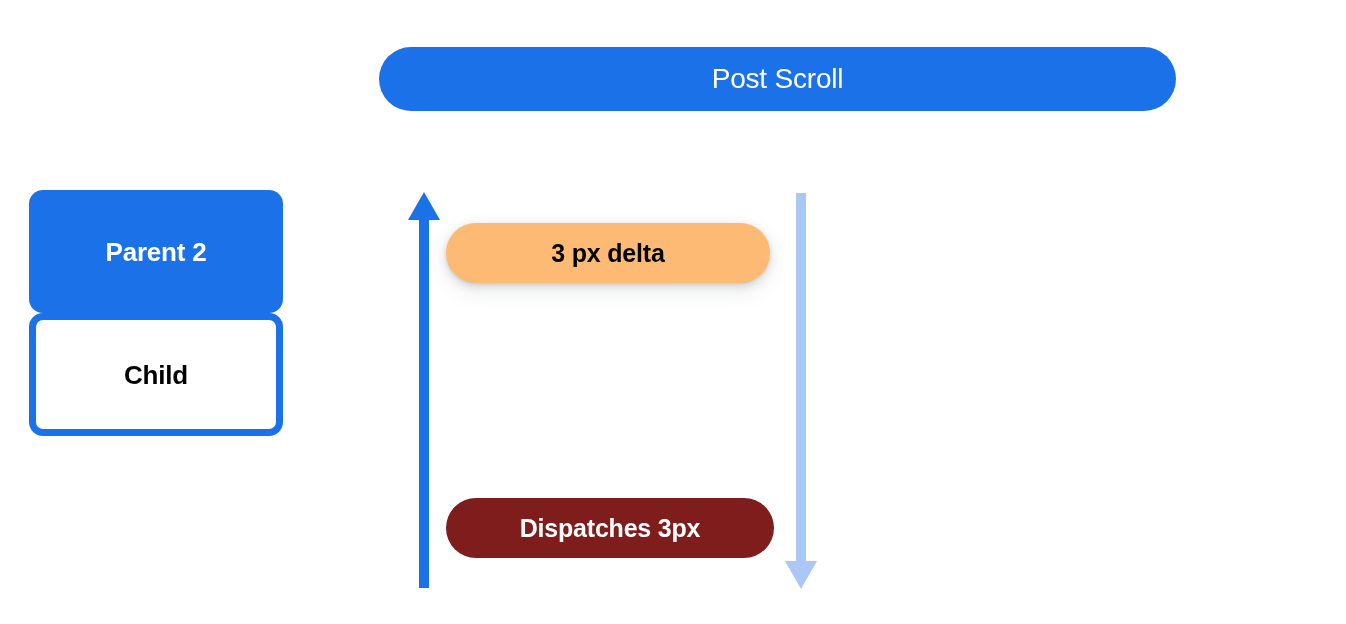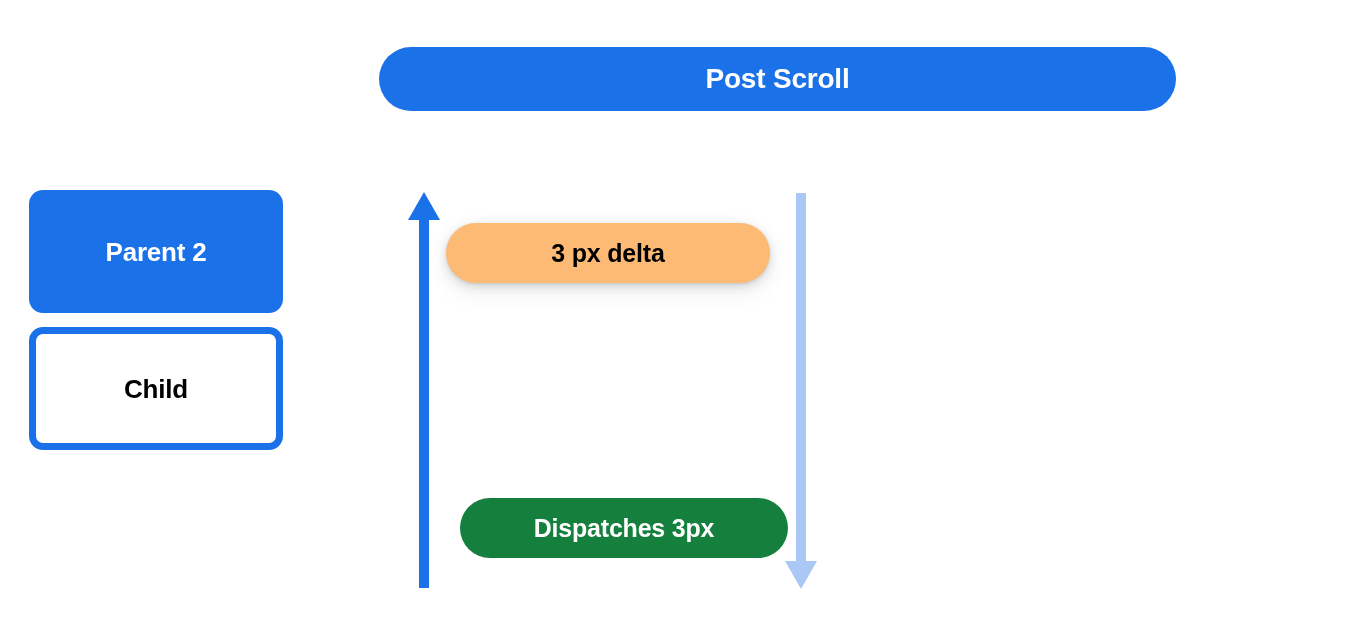--- a/index.html
+++ b/index.html
@@ -29,40 +29,39 @@
     height: 64px;
     background: #1b72e8;
     border-radius: 32px;
     display: flex;
     align-items: center;
     justify-content: center;
   }
   .header-bar-label {
     color: #ffffff;
     font-size: 28px;
-    font-weight: bold;
+    font-weight: normal;
     letter-spacing: -0.2px;
     line-height: 1;
   }
 
   
   .node-stack {
     position: absolute;
     left: 29px;
     top: 190px;
     width: 254px;
   }
   .node-box {
     width: 254px;
     height: 123px;
     border-radius: 14px;
     display: flex;
     align-items: center;
     justify-content: center;
-    margin-bottom: 14px;
   }
   .node-box:last-child { margin-bottom: 0; align-items: center; }
 
   .node-box.filled {
     background: #1b72e8;
   }
   .node-box.filled .node-label {
     color: #ffffff;
   }
 
@@ -122,25 +121,25 @@
     width: 324px;
     height: 60px;
     background: #fdba74;
     box-shadow: 0 3px 10px rgba(60,64,67,0.16),
                 0 1px 3px rgba(60,64,67,0.12),
                 0 8px 22px rgba(60,64,67,0.10);
   }
   .pill-delta .pill-label { color: #000000; }
 
   .pill-dispatch {
-    left: 460px;
+    left: 446px;
     top: 498px;
     width: 328px;
     height: 60px;
-    background: #15803d;
+    background: #7f1d1d;
   }
   .pill-dispatch .pill-label { color: #ffffff; }
 </style>
 </head>
 <body>
 
 <div id="stage">
 
   <div class="header-bar">
     <span class="header-bar-label">Post Scroll</span>

